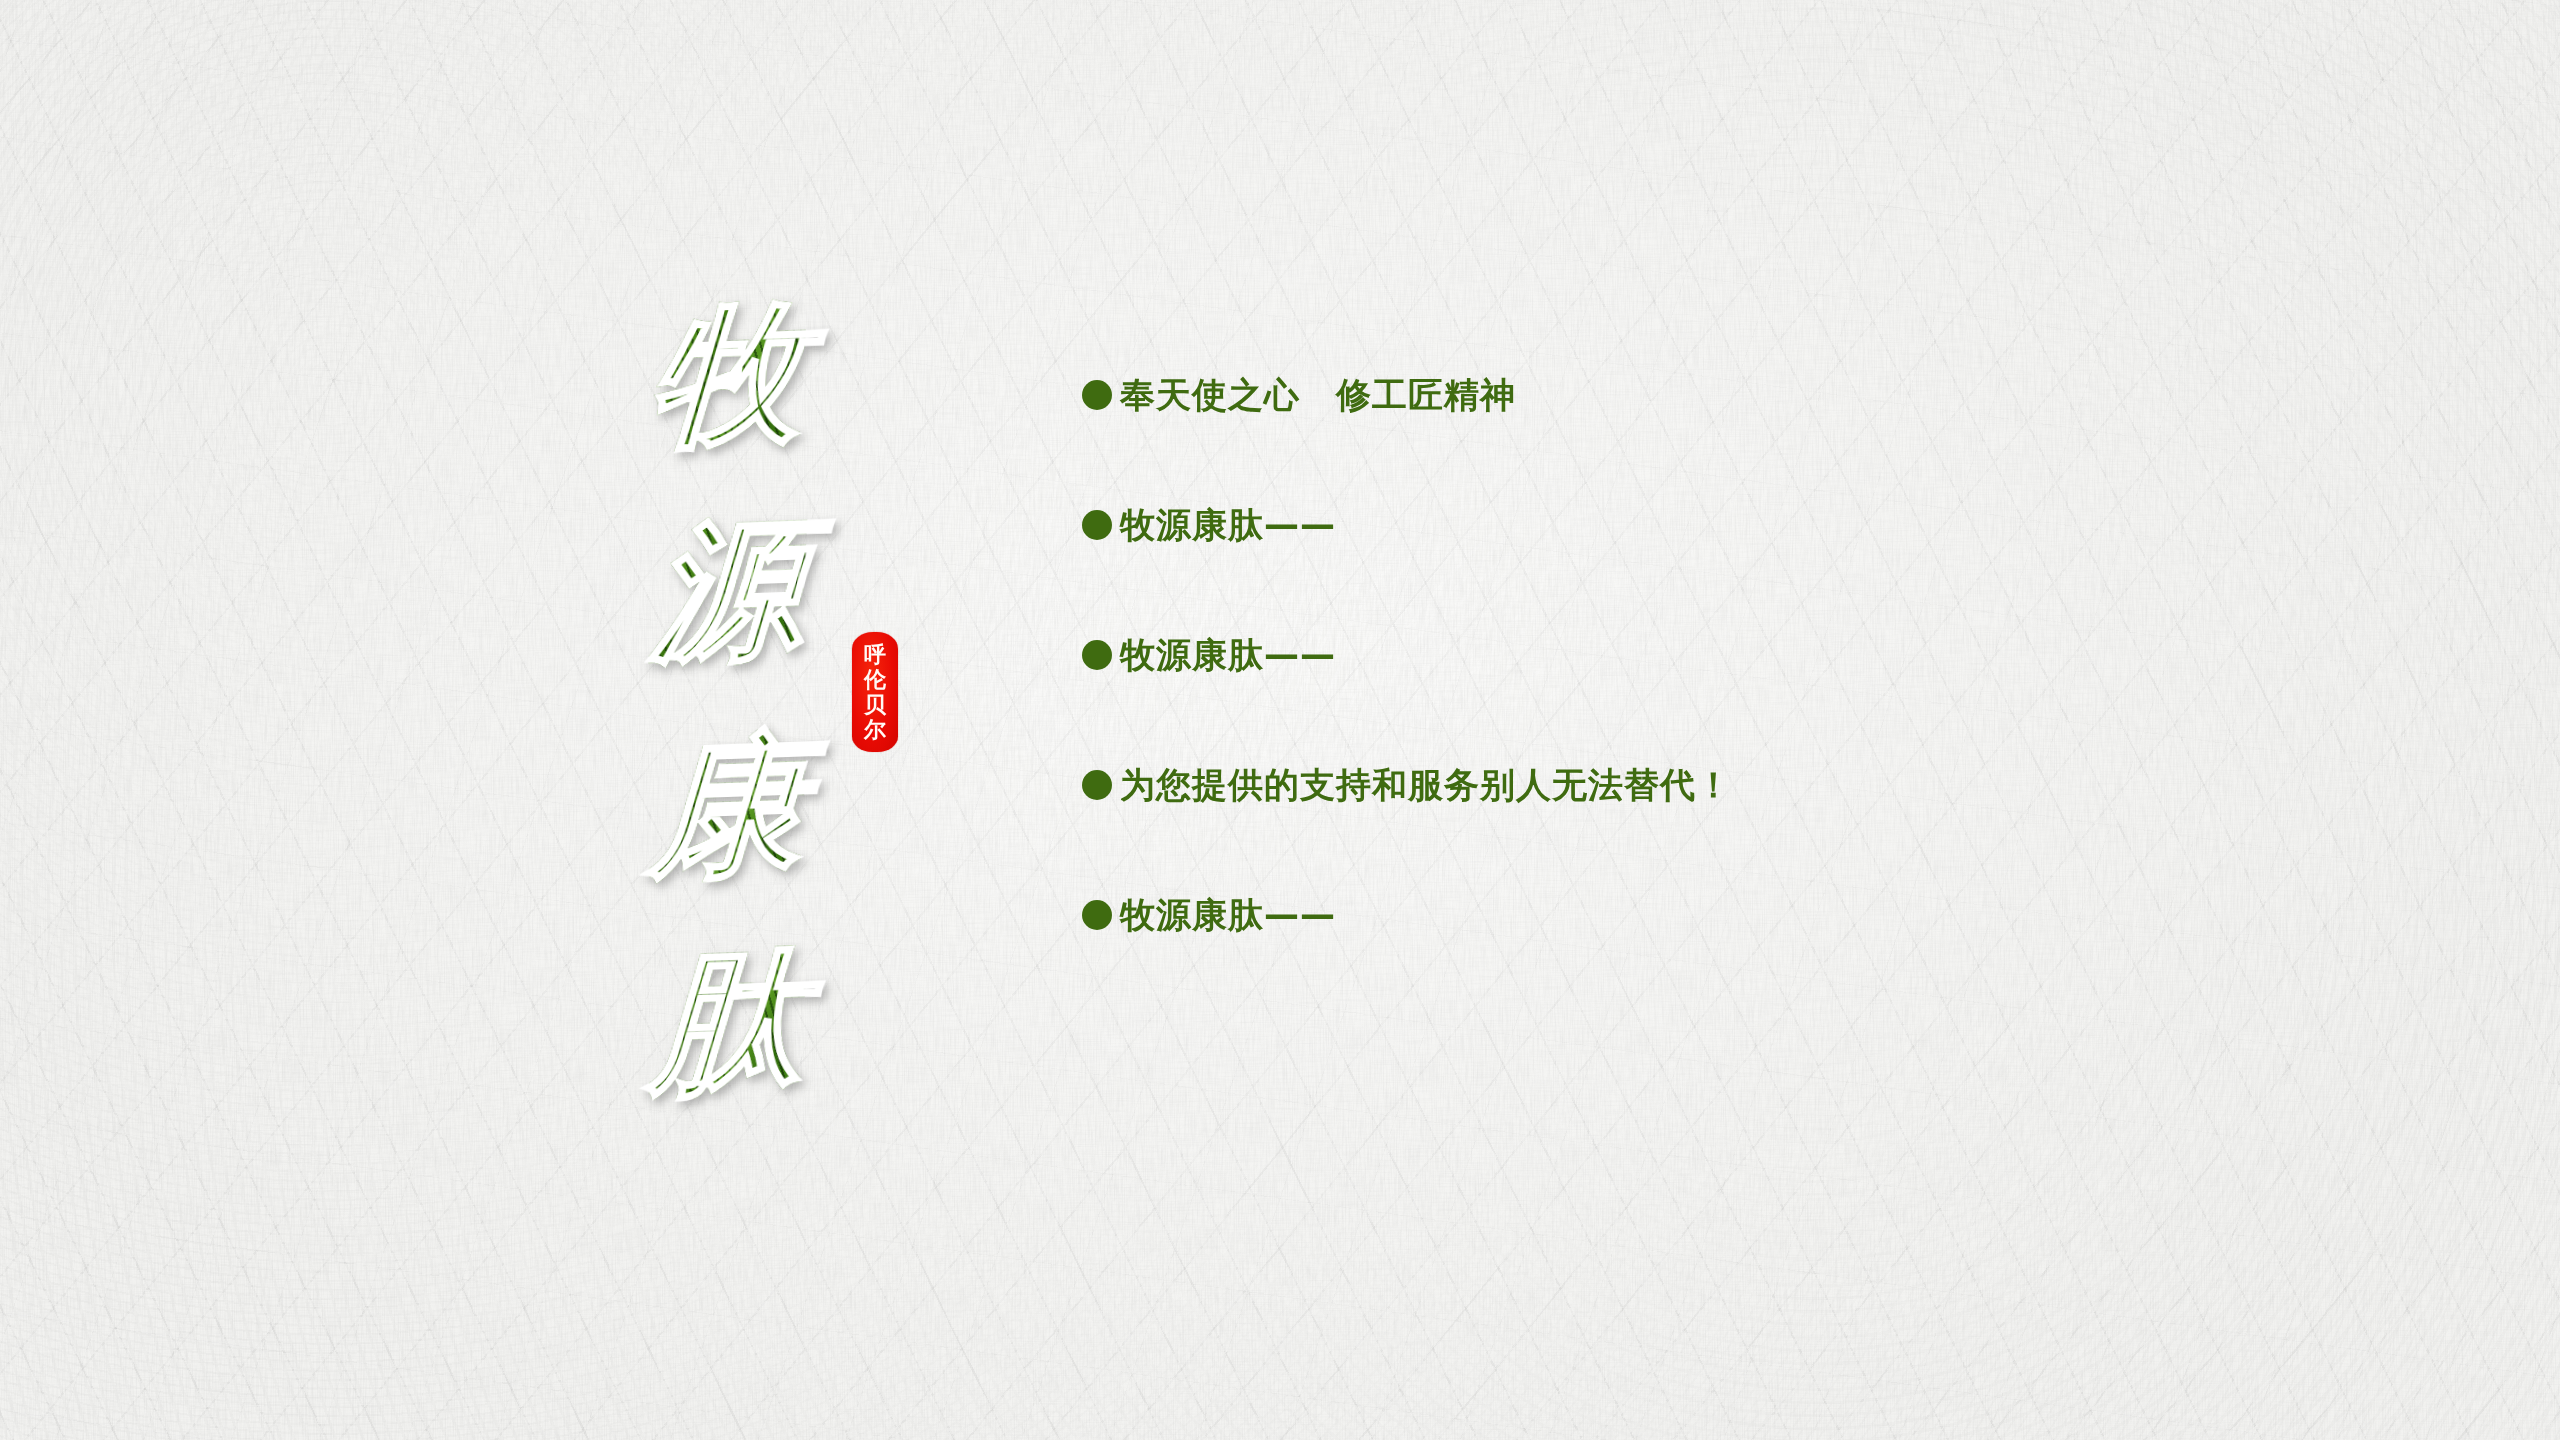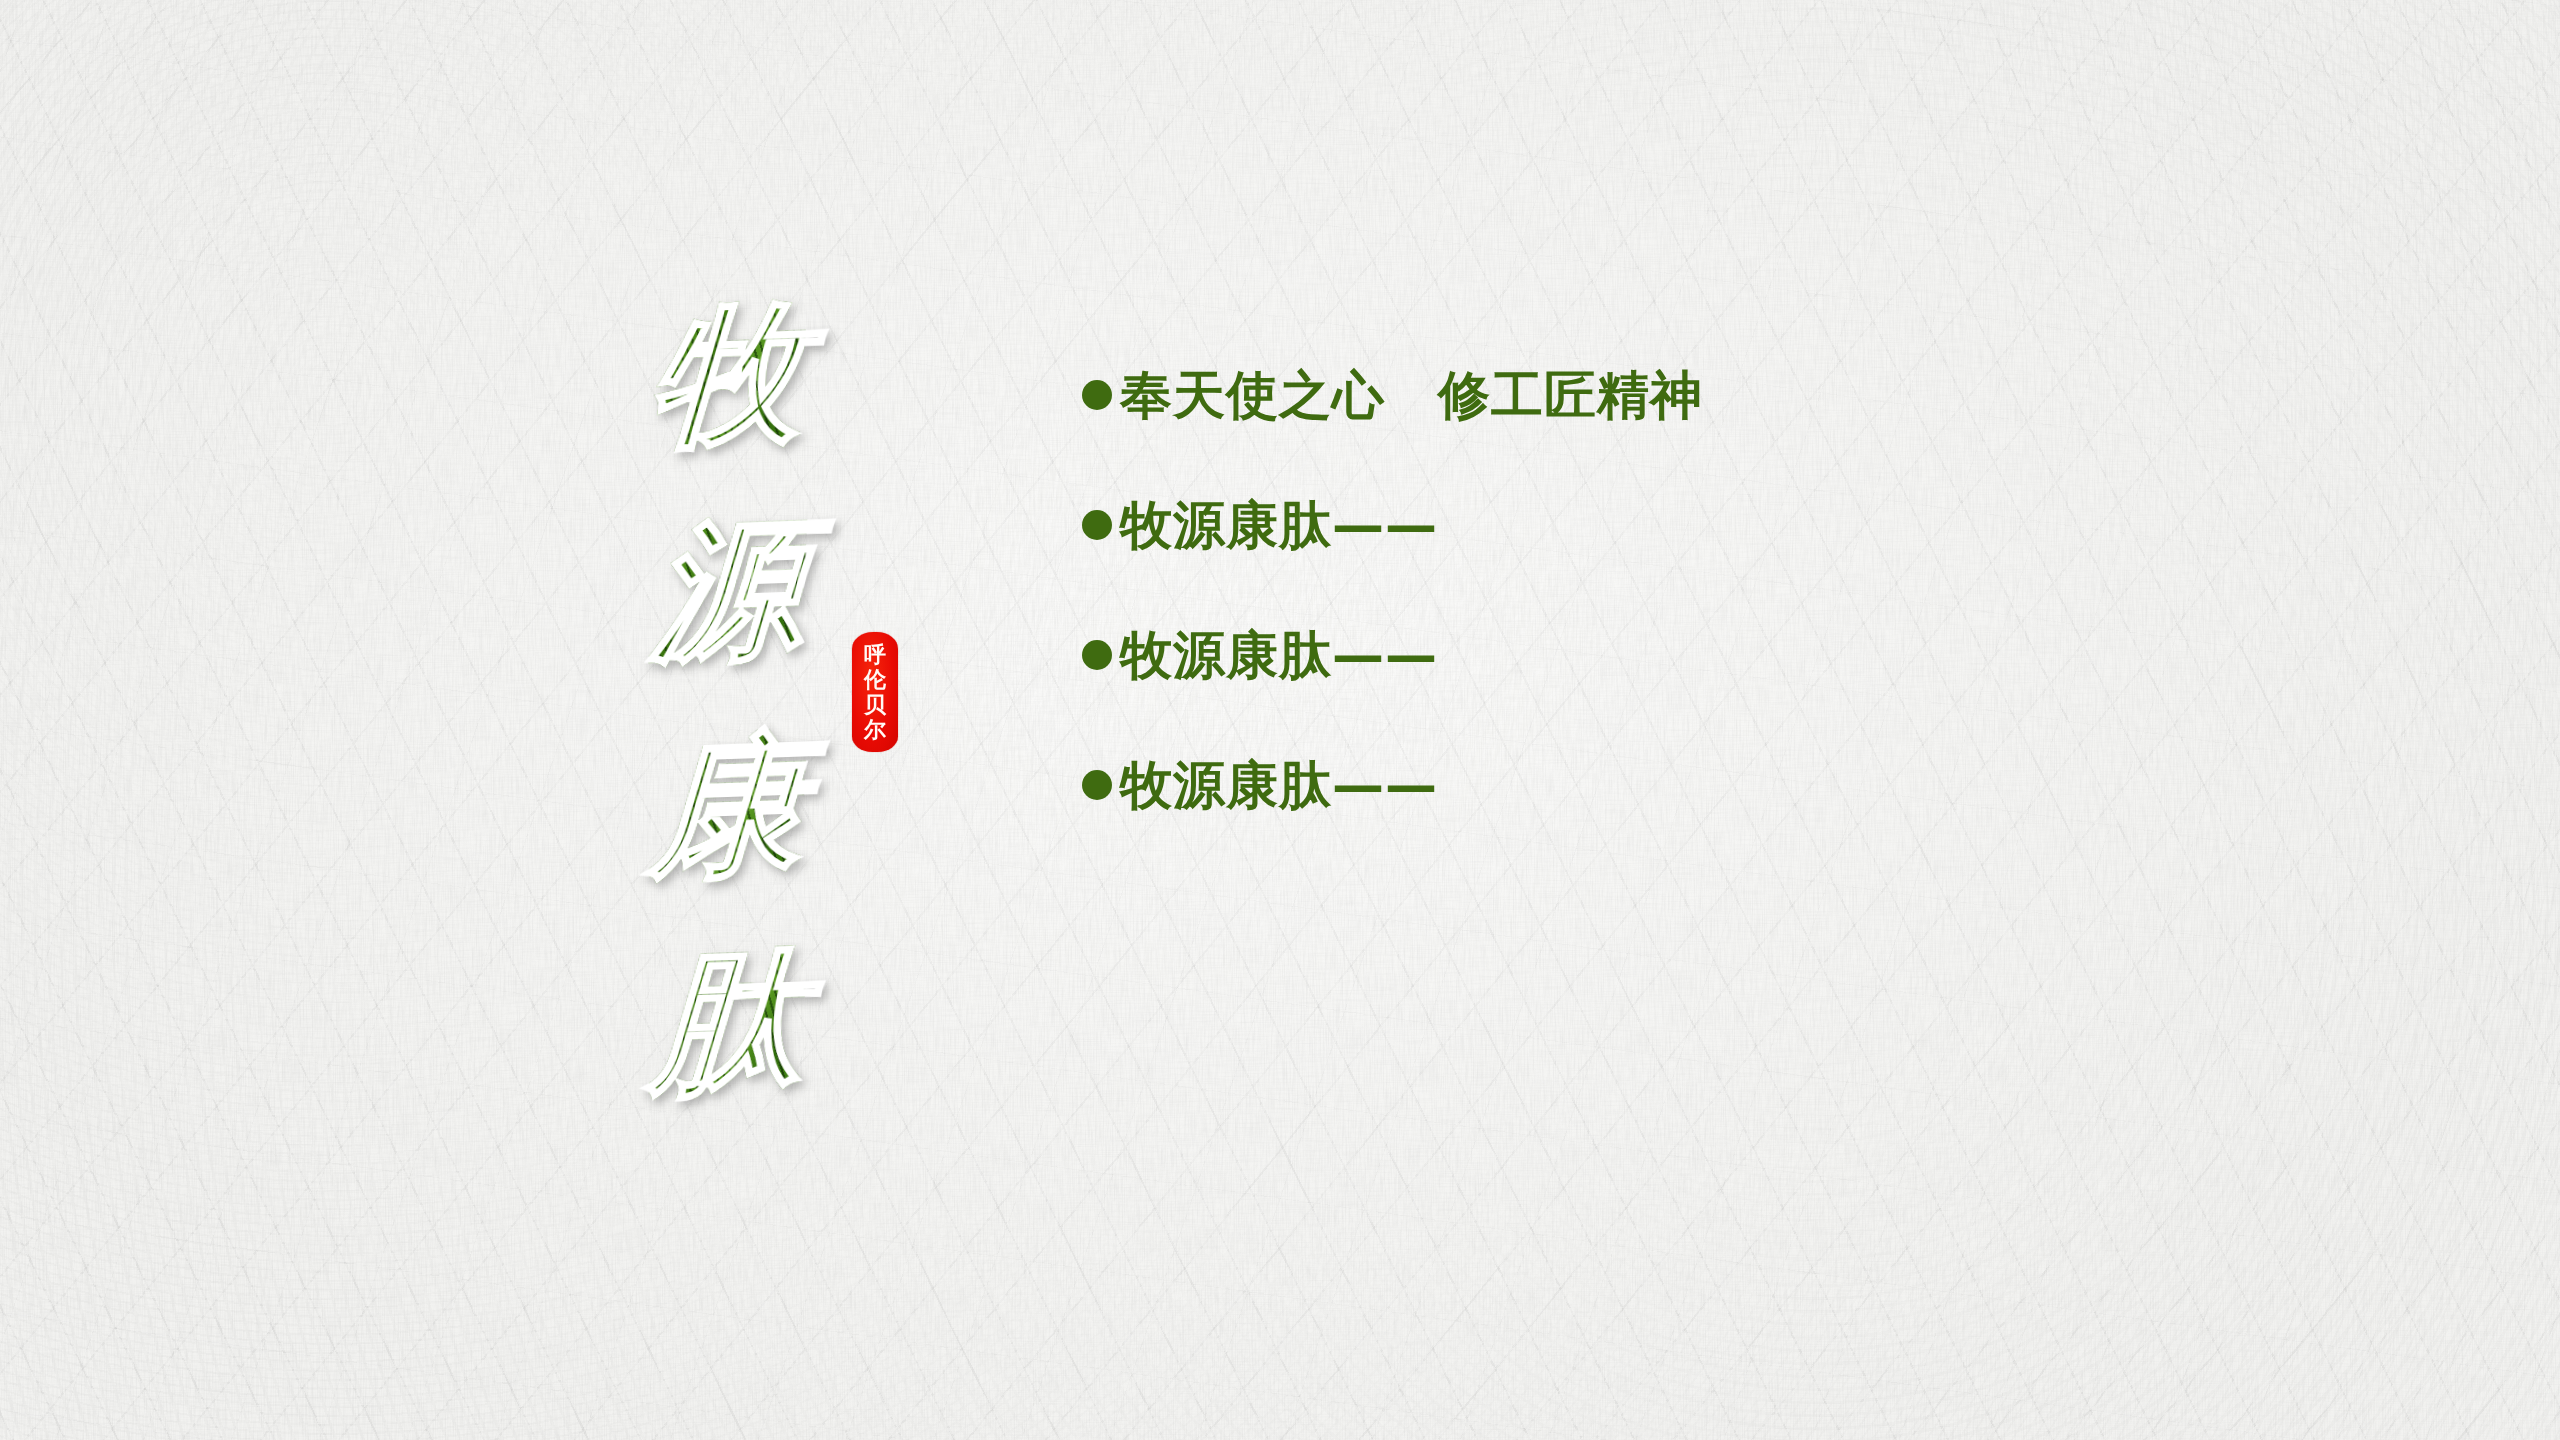--- a/index.html
+++ b/index.html
@@ -137,21 +137,21 @@
   .bullet-marker {
     width: 30px;
     height: 30px;
     border-radius: 50%;
     background: #3f6b10;
     flex: 0 0 auto;
     margin-right: 8px;
   }
   .bullet-text {
     font-family: "DejaVu Sans", "Liberation Sans", sans-serif;
-    font-size: 52px;
+    font-size: 35px;
     line-height: 1.05;
     font-weight: 700;
     color: #3f6b10;
     white-space: pre;
     letter-spacing: 1px;
     user-select: none;
   }
 </style>
 </head>
 <body>
@@ -206,20 +206,24 @@
       <span class="bullet-marker"></span>
       <span class="bullet-text">牧源康肽——</span>
     </div>
 
 
     <div class="bullet-row">
       <span class="bullet-marker"></span>
       <span class="bullet-text">牧源康肽——</span>
     </div>
 
+    <div class="bullet-row">
+      <span class="bullet-marker"></span>
+      <span class="bullet-text">为您提供的支持和服务别人无法替代！</span>
+    </div>
 
     <div class="bullet-row">
       <span class="bullet-marker"></span>
       <span class="bullet-text">牧源康肽——</span>
     </div>
 
   </div>
 
 </div>
 

